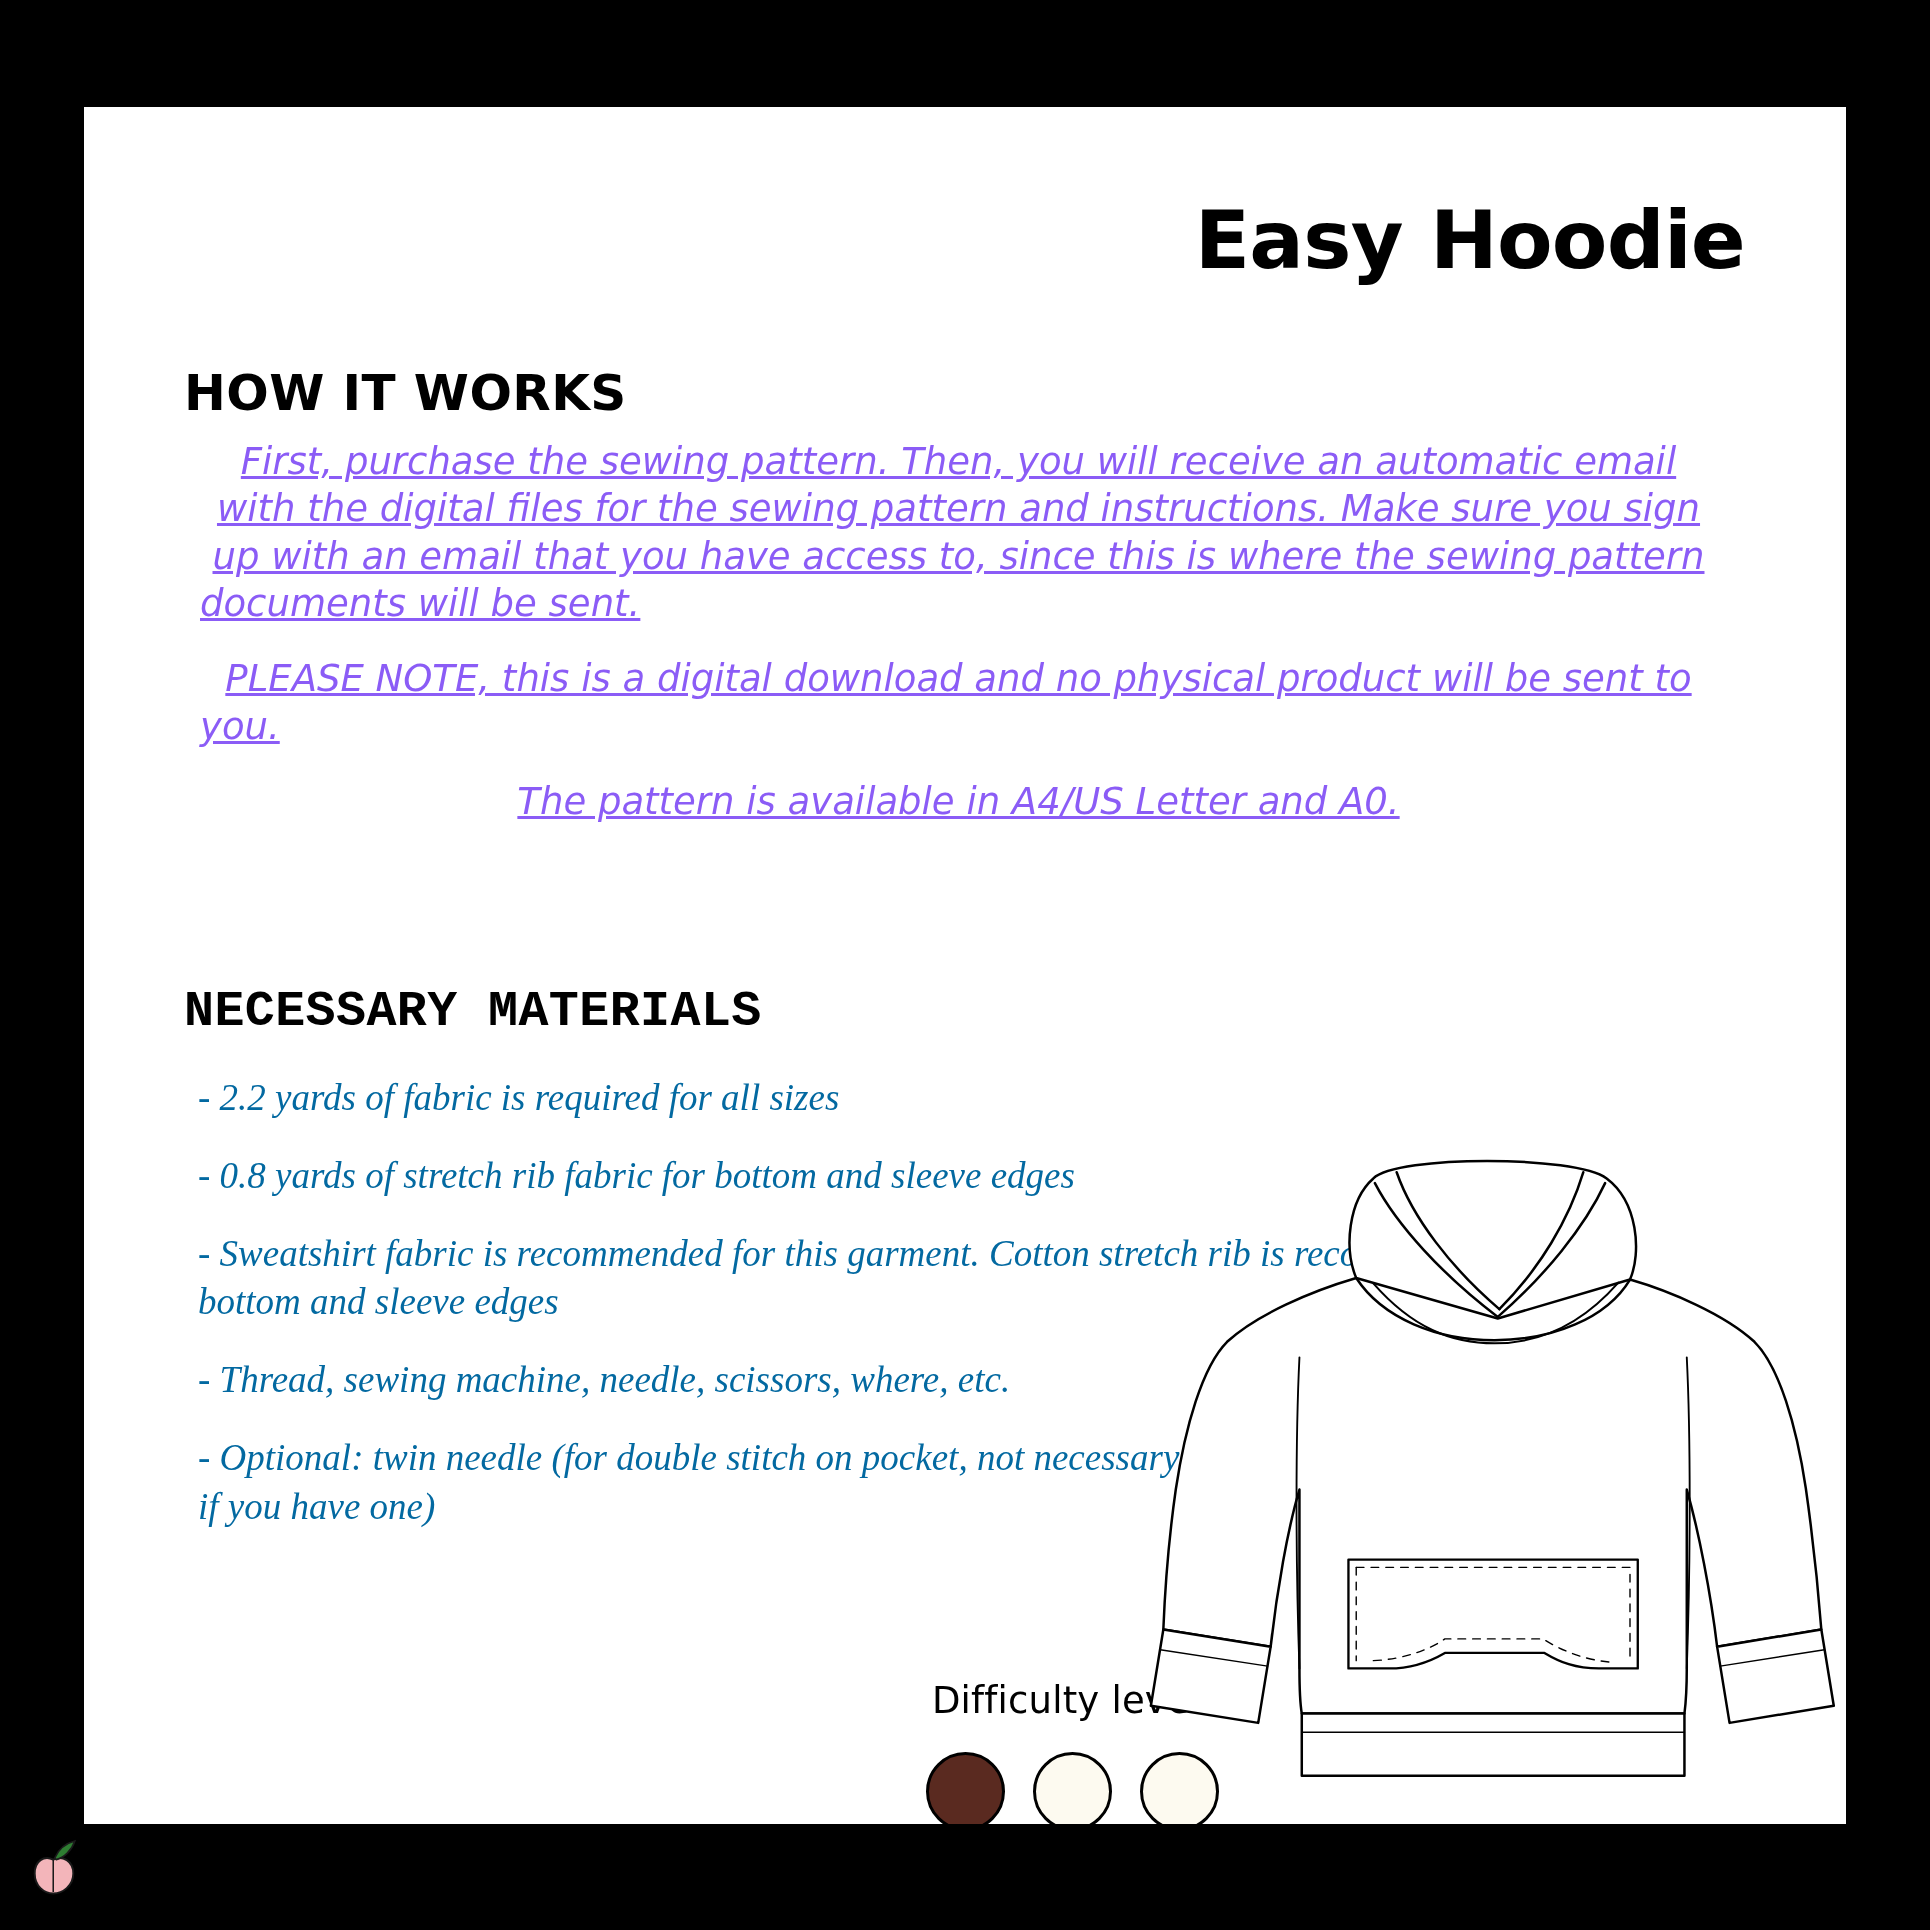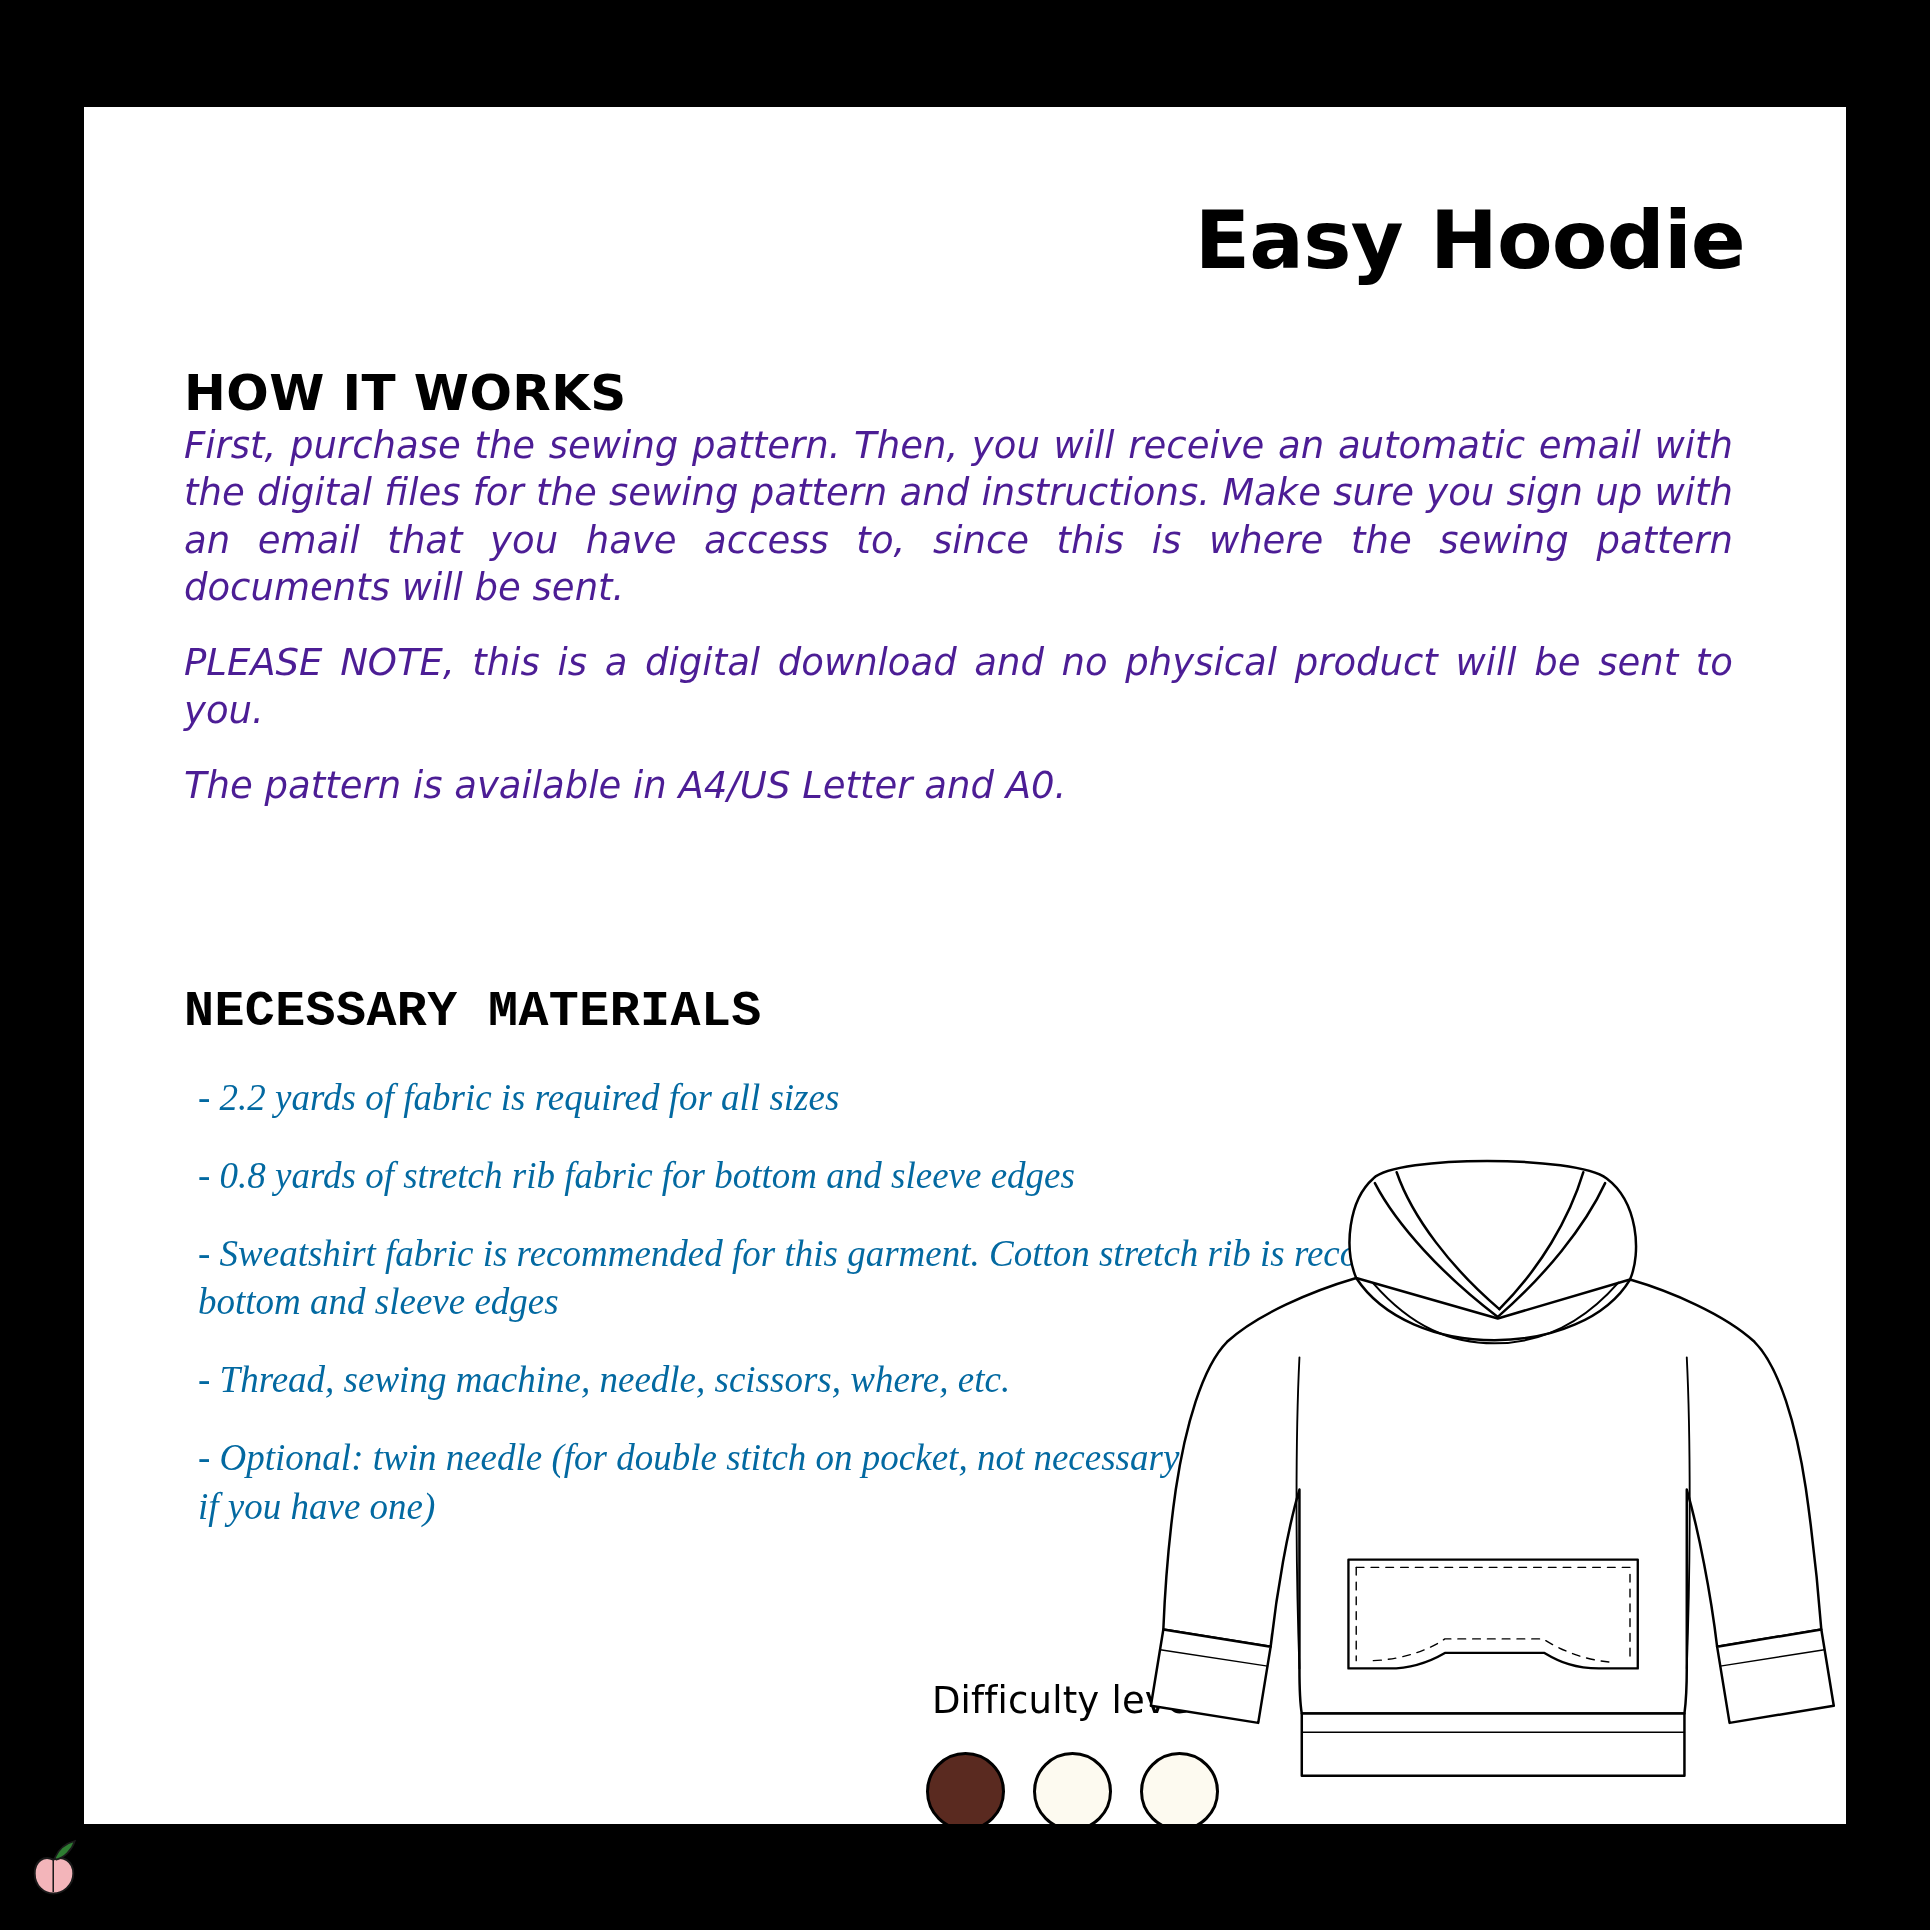--- a/index.html
+++ b/index.html
@@ -46,37 +46,39 @@
     font-size: 50px;
     letter-spacing: 0.4px;
     color: #000000;
     margin: 0;
   }
   .body-text {
     font-family: "DejaVu Sans", sans-serif;
     font-style: italic;
     font-size: 37px;
     line-height: 1.28;
-    color: #4c1d95;
-    margin: 0;
+    color: #8b5cf6;
+    margin: 16px;
+    text-decoration: underline;
   }
   .justified {
     text-align: justify;
     text-align-last: left;
   }
   #how-it-works {
     position: absolute;
     left: 100px;
     top: 257px;
     width: 1549px;
   }
   #how-it-works .section-heading {
   }
   #how-it-works p {
     margin-bottom: 28px;
+    text-align: center;
   }
   #materials {
     position: absolute;
     left: 100px;
     top: 876px;
     width: 1370px;
   }
   #materials .section-heading {
     margin-bottom: 34px;
     font-family: Liberation Mono, monospace;

